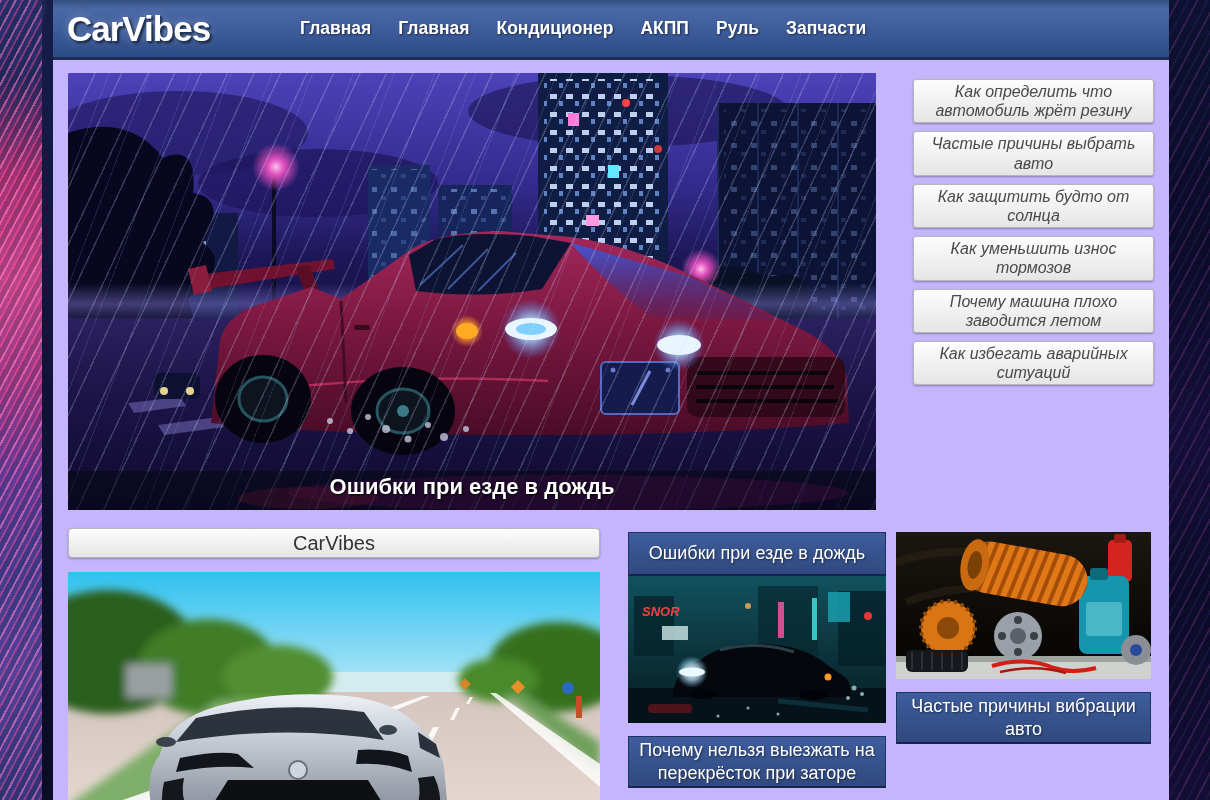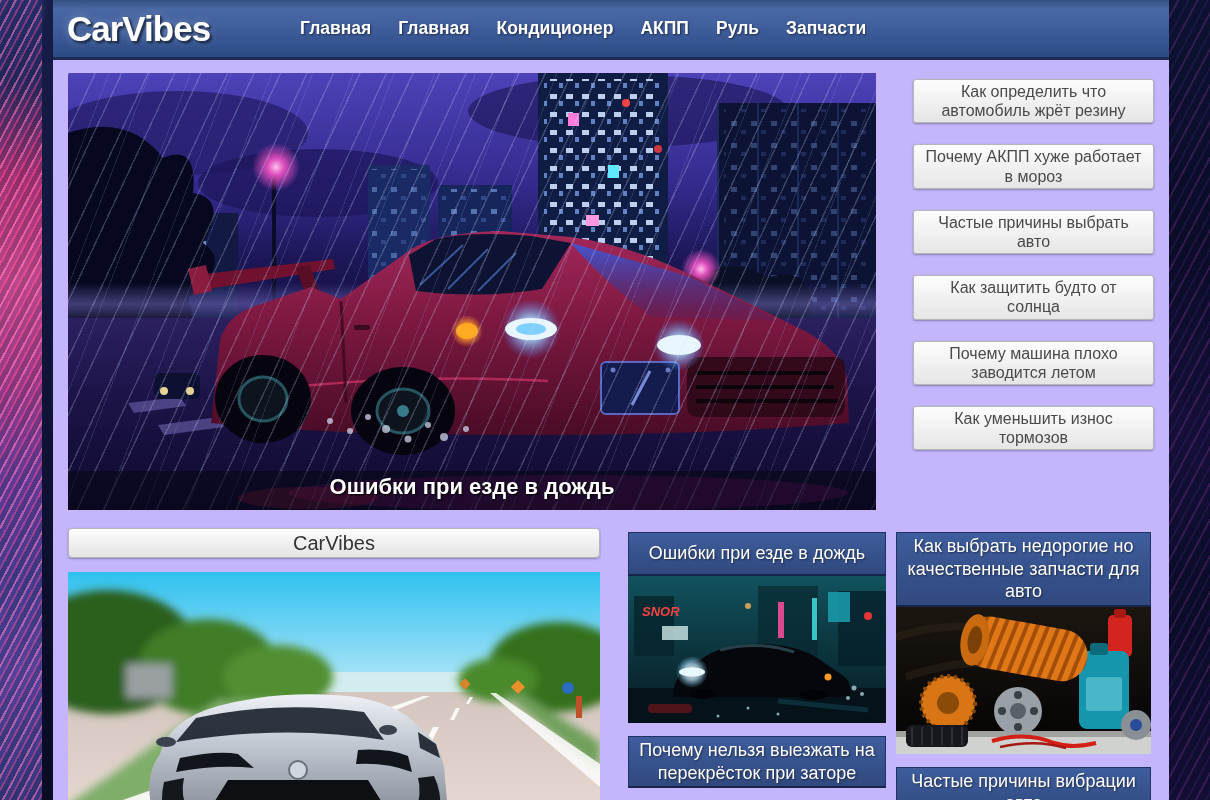--- a/index.html
+++ b/index.html
@@ -72,21 +72,21 @@
     text-align:center; color:#fff; font-weight:bold; font-size:22px;
     text-shadow:1px 1px 2px #000; margin-bottom:1px;
   }
   .cap-sub {
     color:#fff; font-style:italic; font-size:16.5px; line-height:1.28;
     text-shadow:1px 1px 2px #000;
   }
   
   .sidebar {
     margin-left:37px; width:243px; padding-top:6px;
-    display:flex; flex-direction:column; gap:21px;
+    display:flex; flex-direction:column; gap:8px;font-style:italic;
   }
   .side-btn {
     display:flex; align-items:center; justify-content:center; text-align:center;
     min-height:28px; padding:2px 8px;
     background:linear-gradient(180deg,#fdfdfd,#e5e5e5);
     border:1px solid #b6b6b6; border-radius:3px;
     box-shadow:0 1px 2px rgba(0,0,0,.3);
     color:#4a4a4a; font-size:16px; line-height:1.2; text-decoration:none;
   }
   
@@ -279,25 +279,25 @@
           </g>
         </svg>
         <div class="rain"></div>
         <div class="caption">
           <div class="cap-title">Ошибки при езде в дождь</div>
         </div>
       </a>
 
       <aside class="sidebar">
         <a href="#" class="side-btn">Как определить что автомобиль жрёт резину</a>
-        <a href="#" class="side-btn">Почему АКПП хуже работает в мороз</a>
         <a href="#" class="side-btn">Частые причины выбрать авто</a>
         <a href="#" class="side-btn">Как защитить будто от солнца</a>
+        <a href="#" class="side-btn">Как уменьшить износ тормозов</a>
         <a href="#" class="side-btn">Почему машина плохо заводится летом</a>
-        <a href="#" class="side-btn">Как уменьшить износ тормозов</a>
+        <a href="#" class="side-btn">Как избегать аварийных ситуаций</a>
       </aside>
     </div>
 
     <div class="row2">
 
       <div class="col-left">
         <a href="#" class="site-bar">CarVibes</a>
         <a href="#" class="highway">
           <svg width="532" height="240" viewBox="0 0 532 240" preserveAspectRatio="none">
             <defs>
@@ -411,21 +411,20 @@
           </div>
         </a>
         <a href="#" class="card">
           <div class="card-head">Почему нельзя выезжать на перекрёсток при заторе</div>
 
         </a>
       </div>
 
       <div class="col-cards col-right">
         <a href="#" class="card">
-          <div class="card-head">Как выбрать недорогие но качественные запчасти для авто</div>
           <div class="card-img img-147">
             <svg width="255" height="147" viewBox="0 0 255 147" preserveAspectRatio="none">
               <defs>
                 <linearGradient id="pBg" x1="0" y1="0" x2="0" y2="1">
                   <stop offset="0" stop-color="#1b1610"></stop>
                     <stop offset=".7" stop-color="#0a0806"></stop>
                     <stop offset="1" stop-color="#060504"></stop>
                 </linearGradient>
                 <pattern id="pRib" width="10" height="10" patternUnits="userSpaceOnUse" patternTransform="rotate(12)">
                   <rect width="10" height="10" fill="#e07818"></rect>

